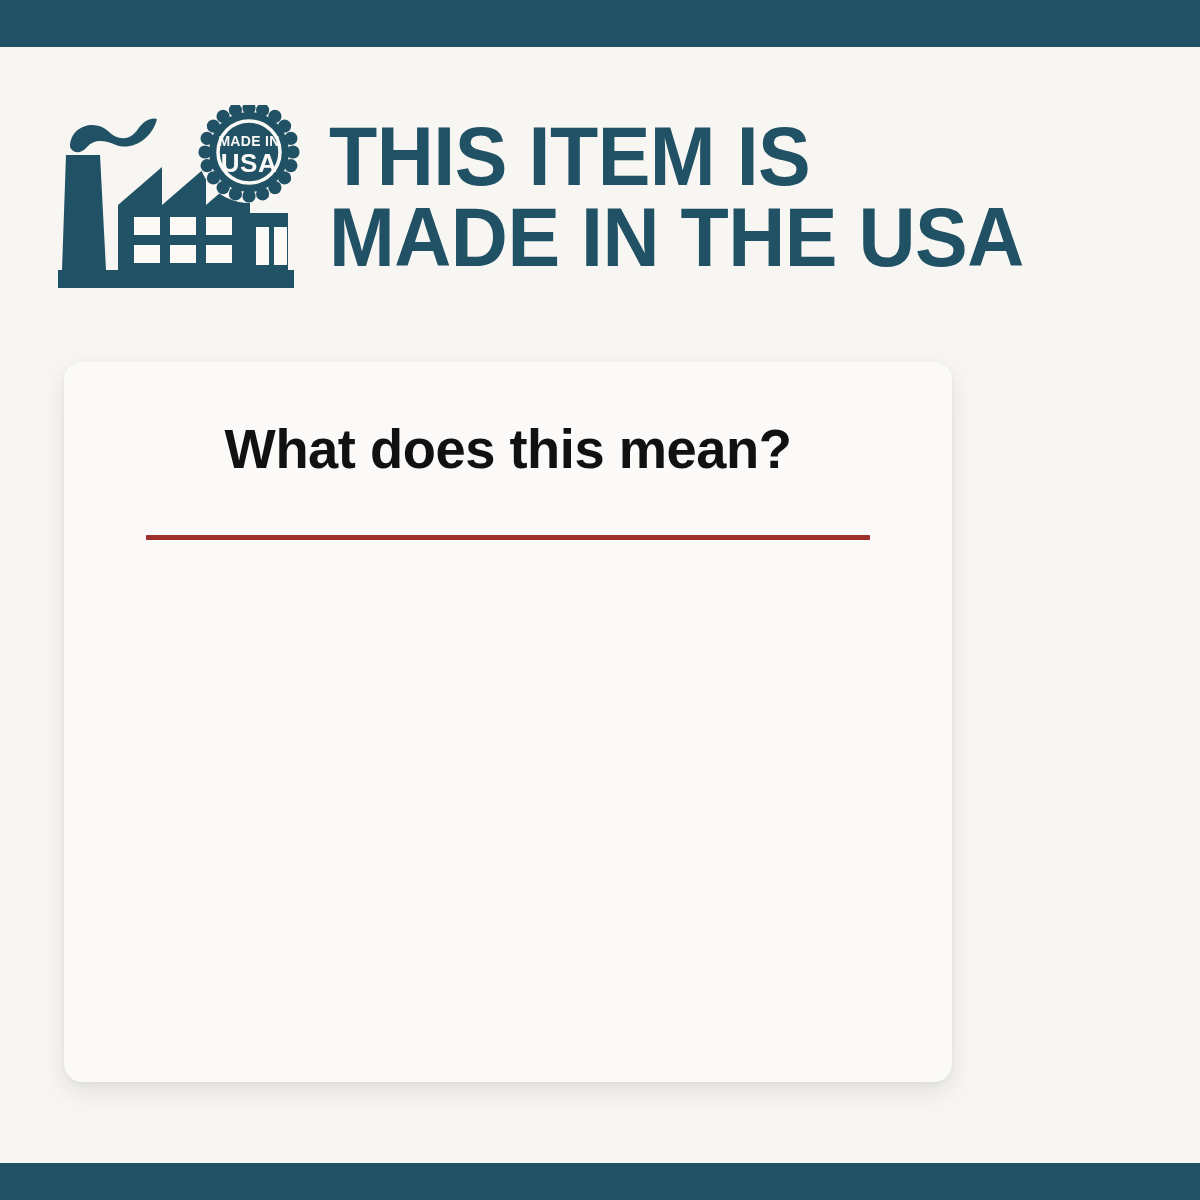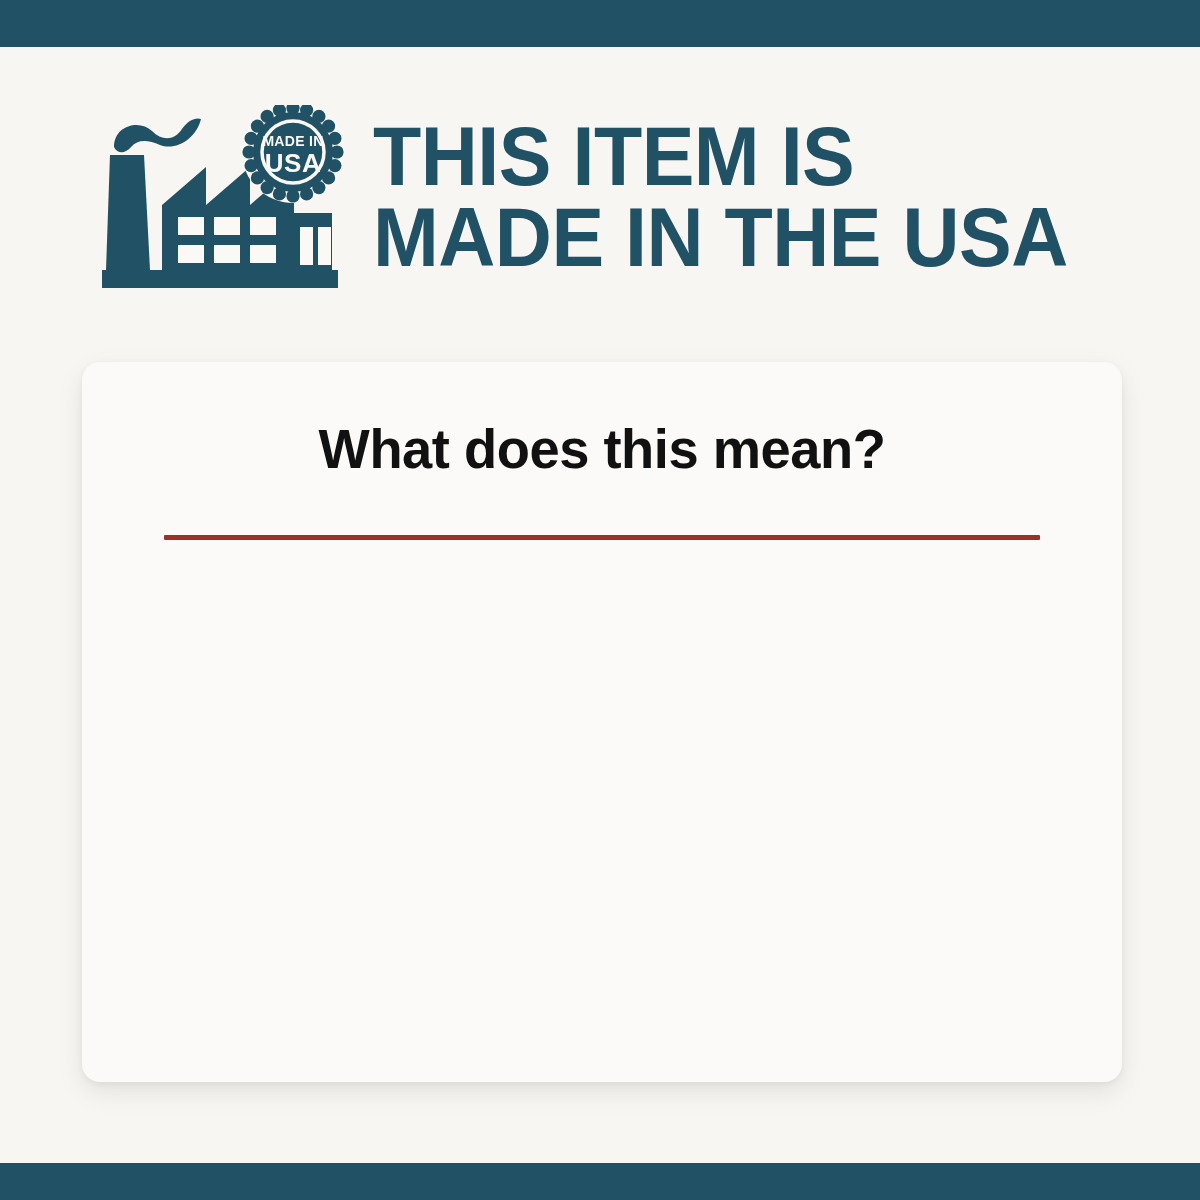--- a/index.html
+++ b/index.html
@@ -26,21 +26,21 @@
   .band-top    { top:0;    height:47px; }
   .band-bottom { bottom:0; height:37px; }
 
   
   .header {
     position:absolute;
     left:0; top:47px;
     width:1200px; height:300px;
     display:flex;
     align-items:center;
-    padding-left:100px;
+    padding-left:56px;
   }
 
   .logo-mark {
     width:245px;
     height:190px;
     flex:0 0 245px;
     position:relative;
     margin-top:6px;
   }
   .logo-mark svg { display:block; width:100%; height:100%; }
@@ -56,23 +56,23 @@
     transform:scaleX(0.94);
     transform-origin:left center;
     white-space:nowrap;
   }
   .headline .l1 { display:block; }
   .headline .l2 { display:block; }
 
   
   .card {
     position:absolute;
-    left:82px;
+    left:64px;
     top:362px;
-    width:1040px;
+    width:888px;
     height:720px;
     background:#FBFAF8;
     border-radius:18px;
     box-shadow:0 10px 26px rgba(0,0,0,0.085), 0 2px 6px rgba(0,0,0,0.05);
     padding:58px 0 0 0;
   }
 
   .card-title {
     text-align:center;
     color:#111111;

